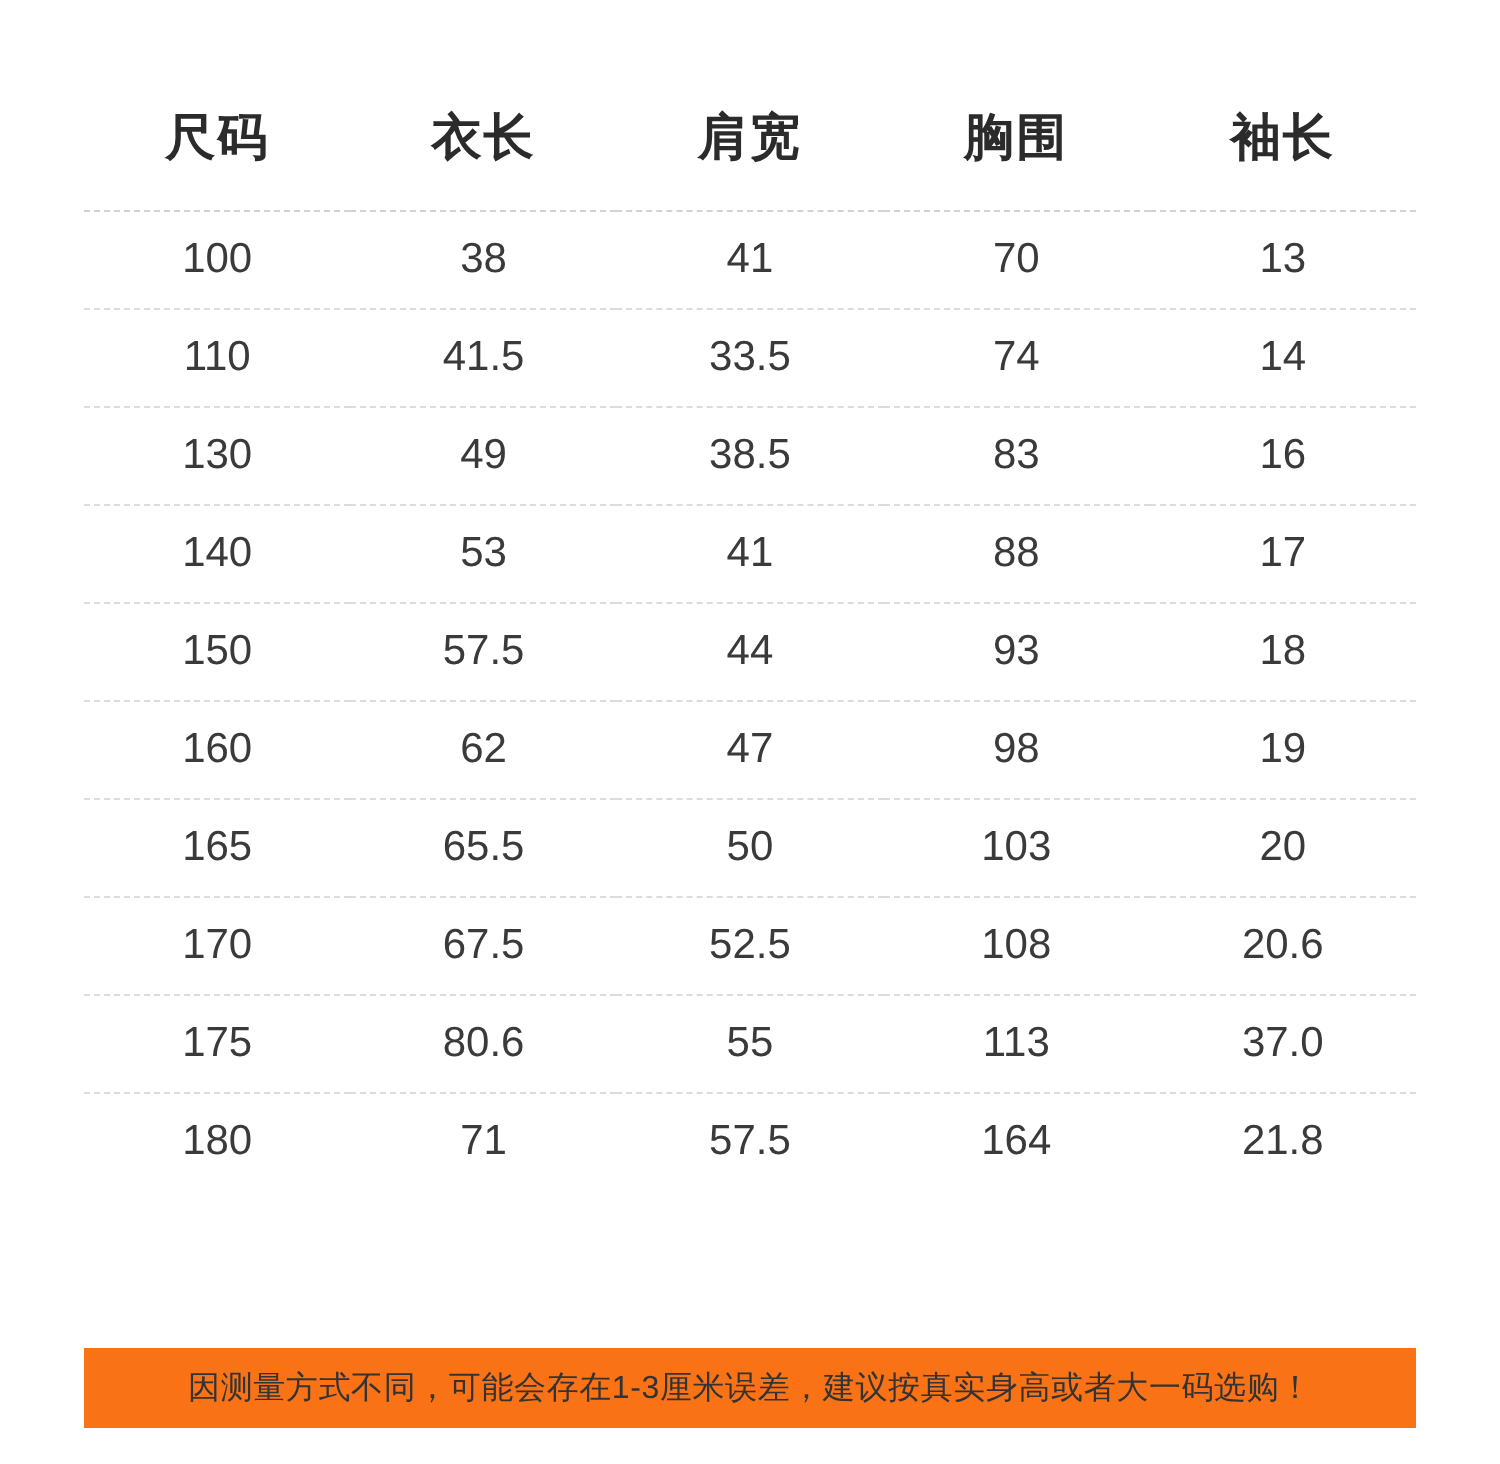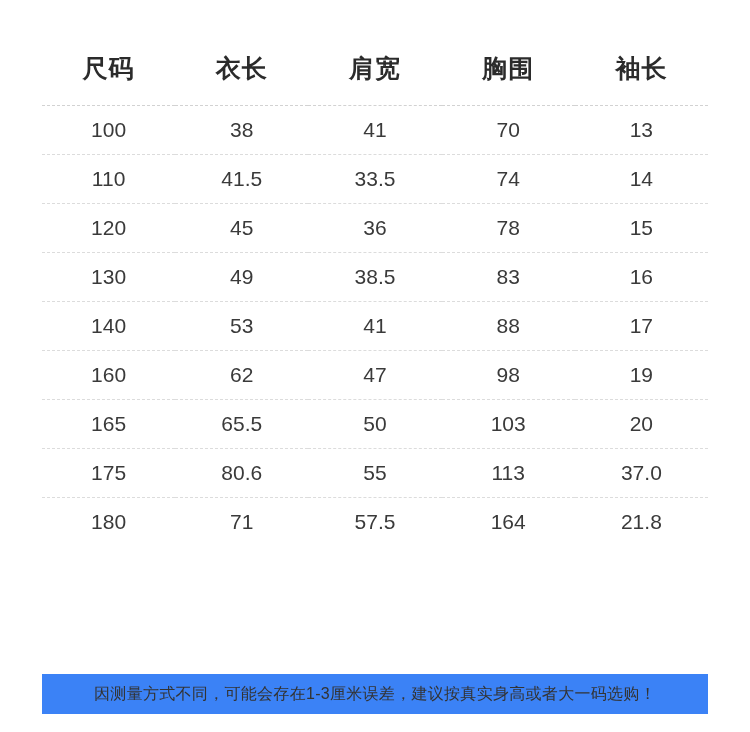--- a/index.html
+++ b/index.html
@@ -49,21 +49,21 @@
   table.chart-table tbody td {
     font-size: 21px;
     color: #3a3a3a;
     height: 48px;
     padding: 0;
     font-weight: normal;
   }
   .note-bar {
     margin-top: auto;
     margin-bottom: 18px;
-    background: #3b82f6;
+    background: #f97316;
     height: 40px;
     display: flex;
     align-items: center;
     justify-content: center;
     font-size: 16px;
     color: #333333;
     letter-spacing: 0.3px;
   }
 </style>
 </head>
@@ -90,53 +90,60 @@
         <td>13</td>
       </tr>
       <tr>
         <td>110</td>
         <td>41.5</td>
         <td>33.5</td>
         <td>74</td>
         <td>14</td>
       </tr>
       <tr>
-        <td>120</td>
-        <td>45</td>
-        <td>36</td>
-        <td>78</td>
-        <td>15</td>
-      </tr>
-      <tr>
         <td>130</td>
         <td>49</td>
         <td>38.5</td>
         <td>83</td>
         <td>16</td>
       </tr>
       <tr>
         <td>140</td>
         <td>53</td>
         <td>41</td>
         <td>88</td>
         <td>17</td>
       </tr>
       <tr>
+        <td>150</td>
+        <td>57.5</td>
+        <td>44</td>
+        <td>93</td>
+        <td>18</td>
+      </tr>
+      <tr>
         <td>160</td>
         <td>62</td>
         <td>47</td>
         <td>98</td>
         <td>19</td>
       </tr>
       <tr>
         <td>165</td>
         <td>65.5</td>
         <td>50</td>
         <td>103</td>
         <td>20</td>
+      </tr>
+      <tr>
+        <td>170</td>
+        <td>67.5</td>
+        <td>52.5</td>
+        <td>108</td>
+        <td>20.6</td>
       </tr>
       <tr>
         <td>175</td>
         <td>80.6</td>
         <td>55</td>
         <td>113</td>
         <td>37.0</td>
       </tr>
       <tr>
         <td>180</td>

